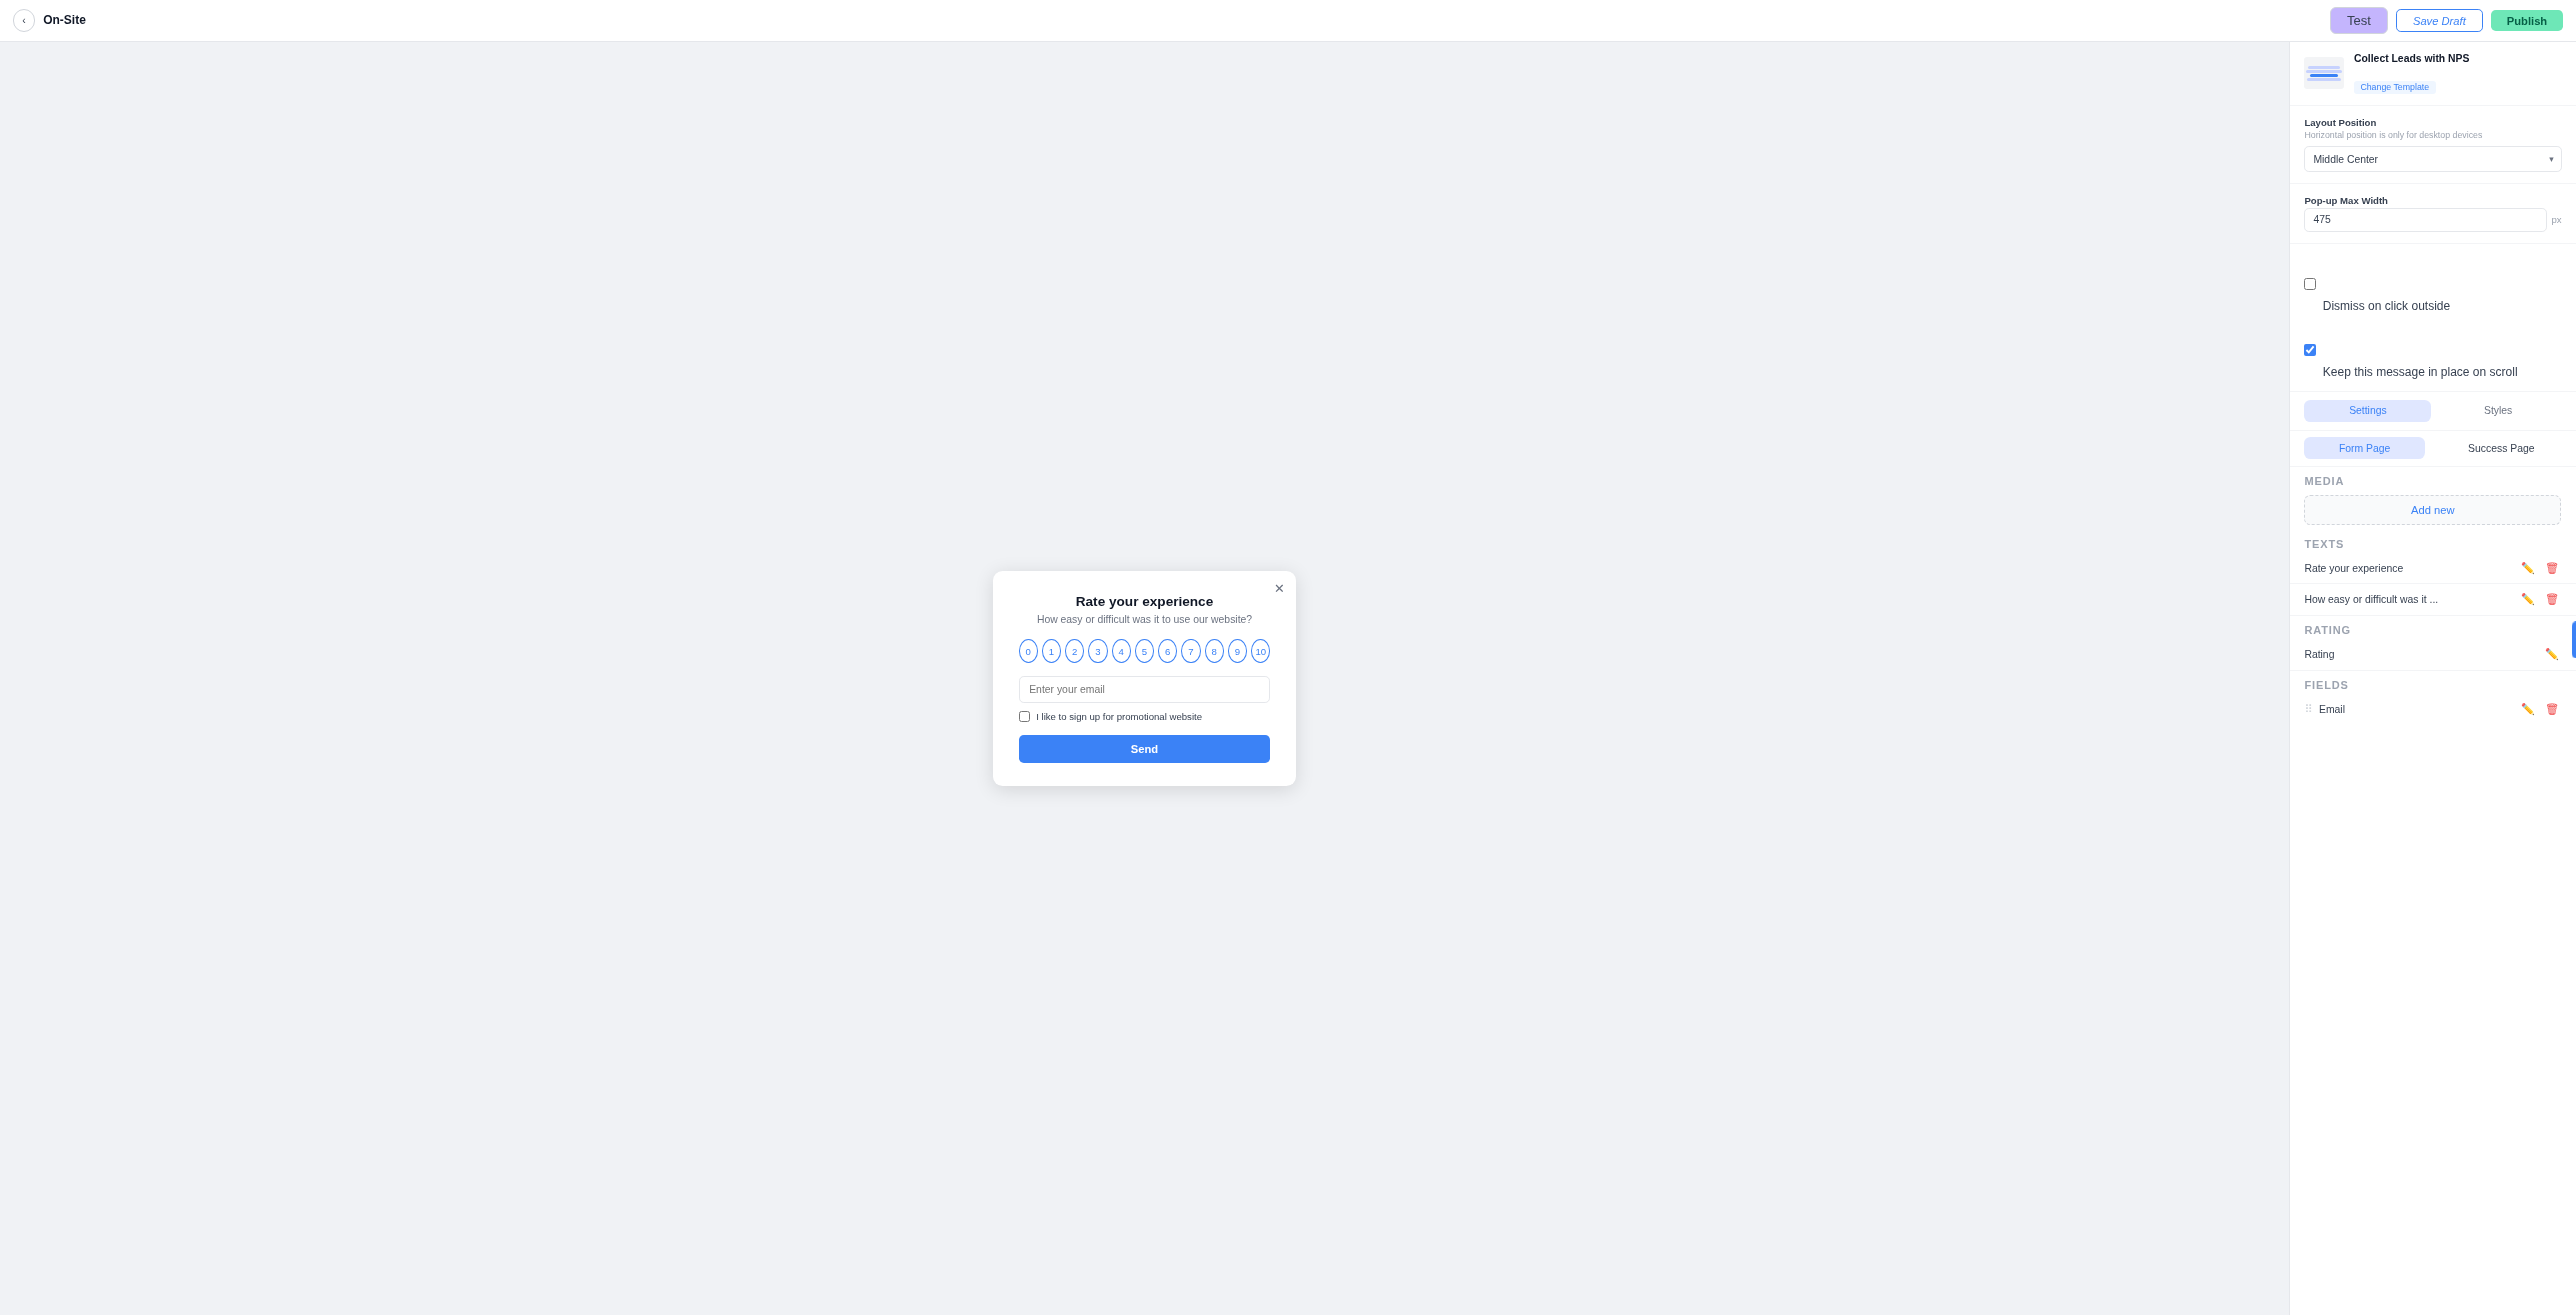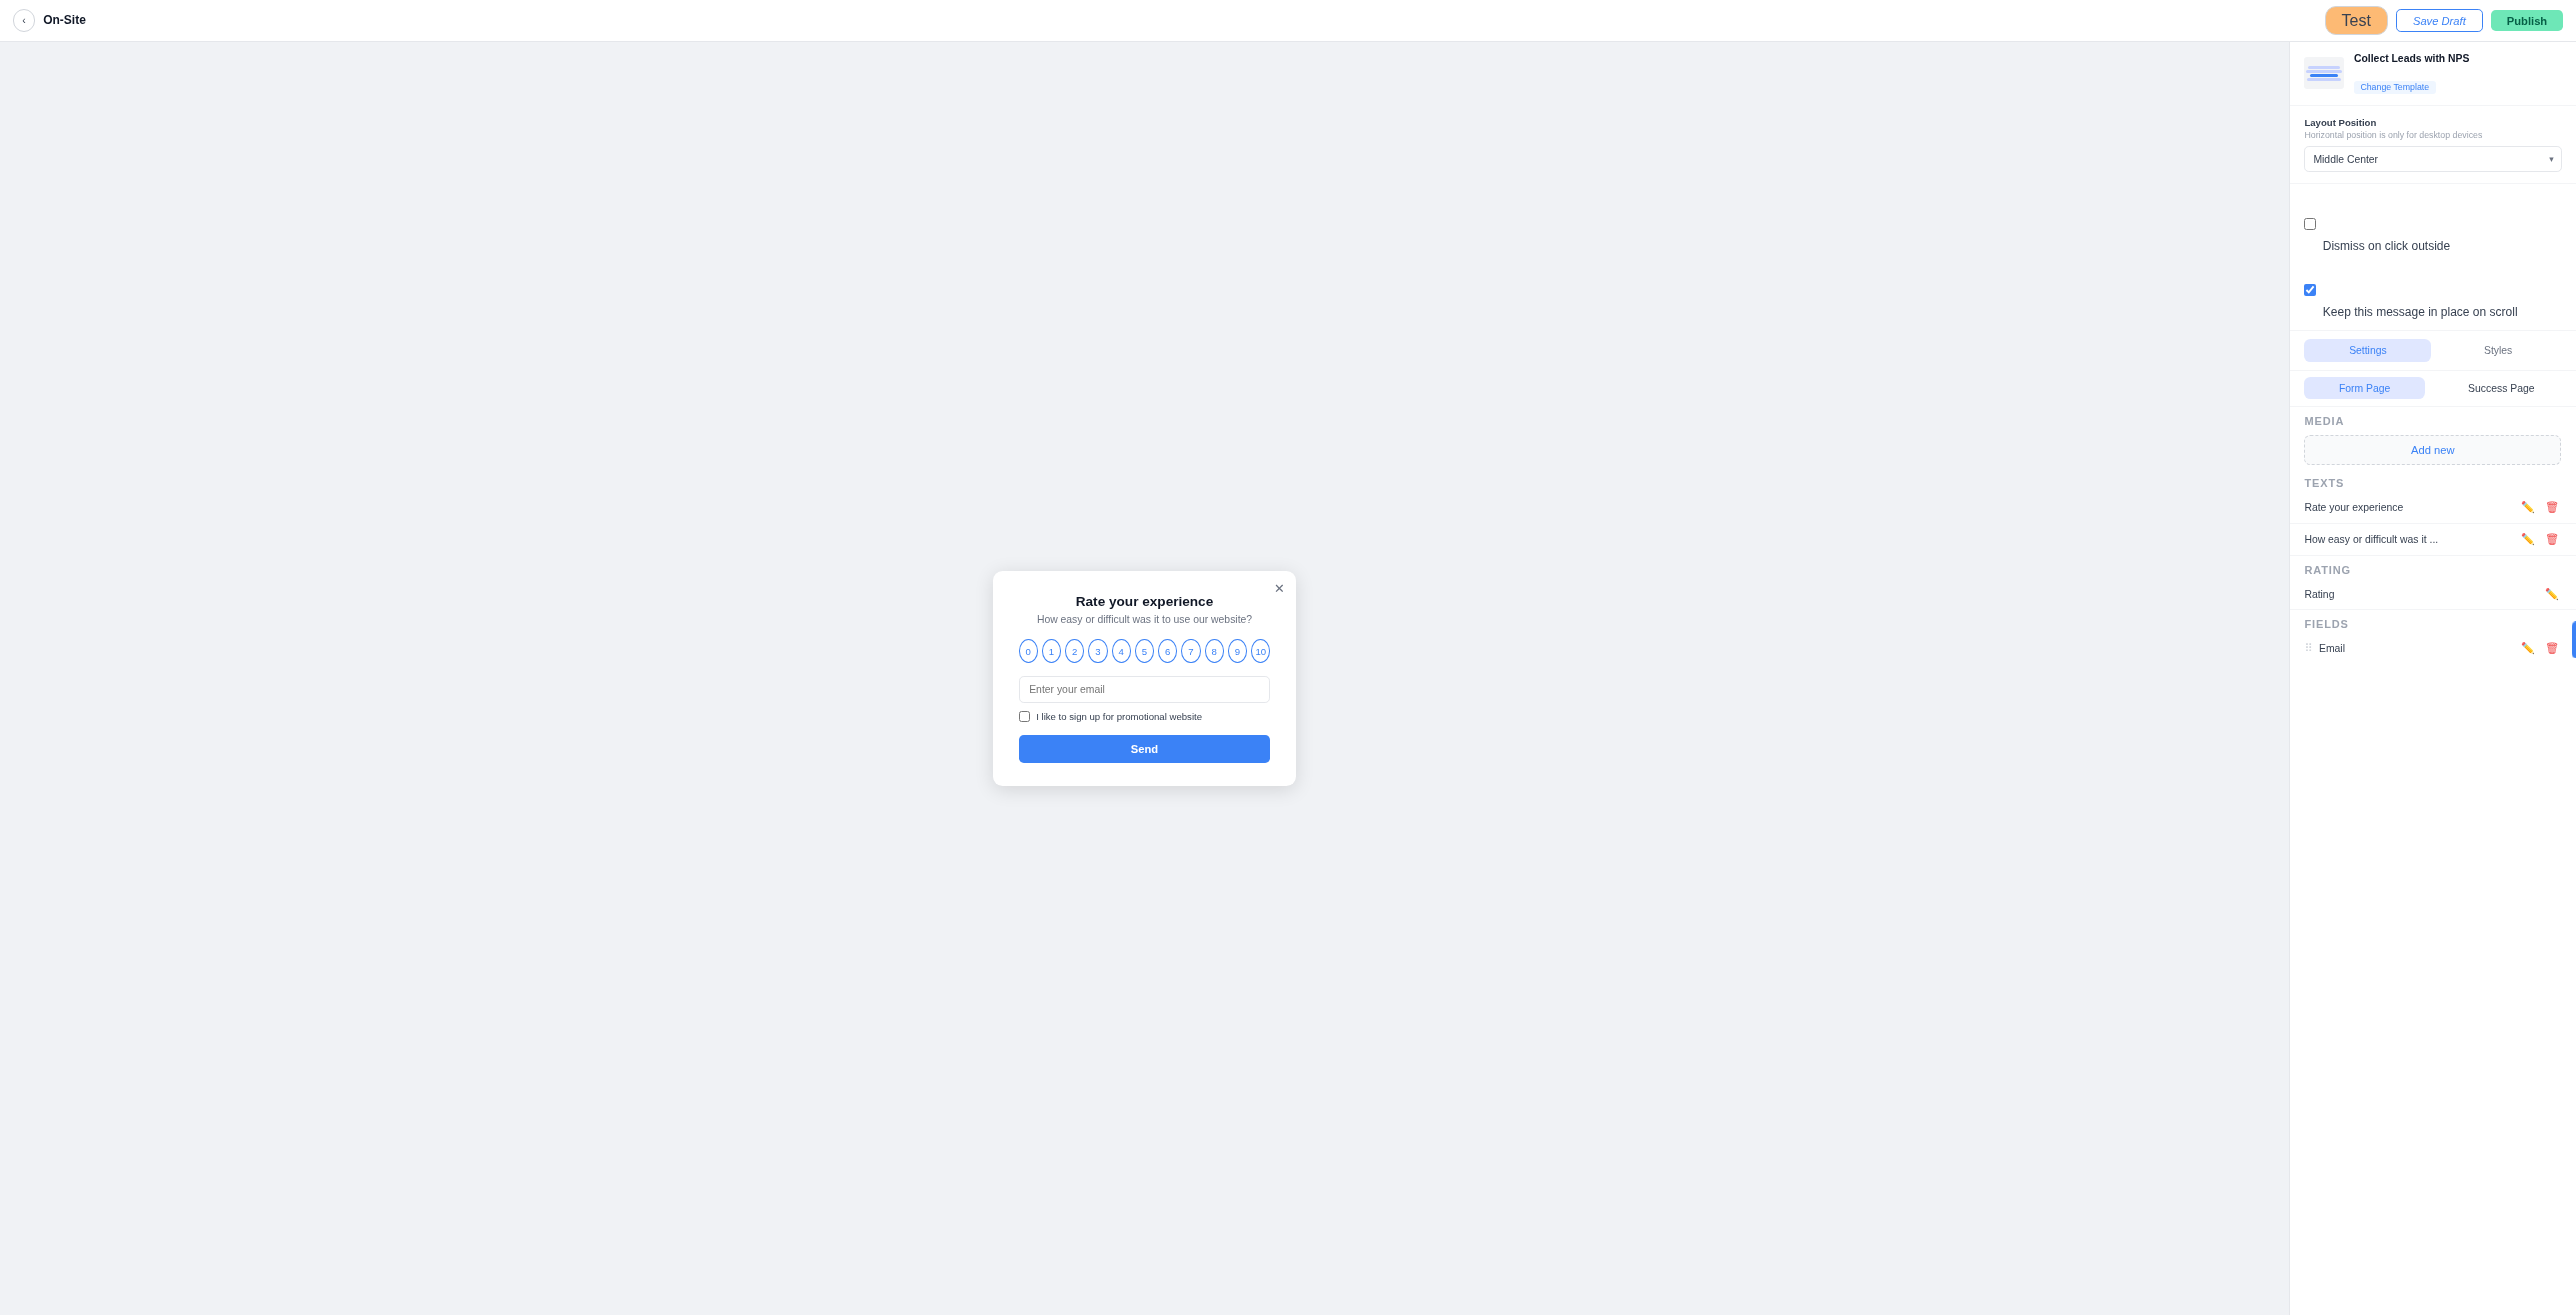--- a/index.html
+++ b/index.html
@@ -13,22 +13,22 @@
     }
     .topbar-left { display: flex; align-items: center; gap: 8px; }
     .back-btn {
       width: 22.4px; height: 22.4px; border-radius: 50%; border: 0.8px solid #d1d5db;
       background: #fff; cursor: pointer; display: flex; align-items: center; justify-content: center;
       font-size: 10.4px; color: #374151;
     }
     .topbar-title { font-size: 12px; font-weight: 600; color: #111827; }
     .topbar-right { display: flex; align-items: center; gap: 8px; }
     .btn-test {
-      padding: 4.8px 16px; border-radius: 11px; border: 0.8px solid #d1d5db;
-      background: #fdba74; color: #374151; font-size: 16px; cursor: pointer; font-weight: 500;
+      padding: 4.8px 16px; border-radius: 6px; border: 0.8px solid #d1d5db;
+      background: #c4b5fd; color: #374151; font-size: 13px; cursor: pointer; font-weight: 500;
     }
     .btn-save {
       padding: 4.8px 16px; border-radius: 4.8px; border: 0.8px solid #3b82f6;
       background: #fff; color: #3b82f6; font-size: 11.2px; cursor: pointer; font-weight: 500; font-style: italic;
     }
     .btn-publish {
       padding: 4.8px 16px; border-radius: 4.8px; border: none;
       background: #6ee7b7; color: #065f46; font-size: 11.2px; cursor: pointer; font-weight: 600;
     }
 
@@ -257,20 +257,27 @@
           <option>Middle Center</option>
           <option>Bottom Left</option>
           <option>Bottom Right</option>
           <option>Top Center</option>
         </select>
         <span class="select-arrow">▾</span>
       </div>
     </div>
 
     
+    <div class="panel-section">
+      <div class="field-label">Pop-up Max Width</div>
+      <div class="width-row">
+        <input class="width-input" type="text" value="475" style="">
+        <span class="px-label">px</span>
+      </div>
+    </div>
 
     
     <div class="panel-section">
       <div class="check-row">
         <input type="checkbox" id="dismiss-check" style="">
         <label for="dismiss-check">Dismiss on click outside</label>
       </div>
       <div class="check-row">
         <input type="checkbox" id="keep-check" checked="" style="">
         <label for="keep-check">Keep this message in place on scroll</label>

